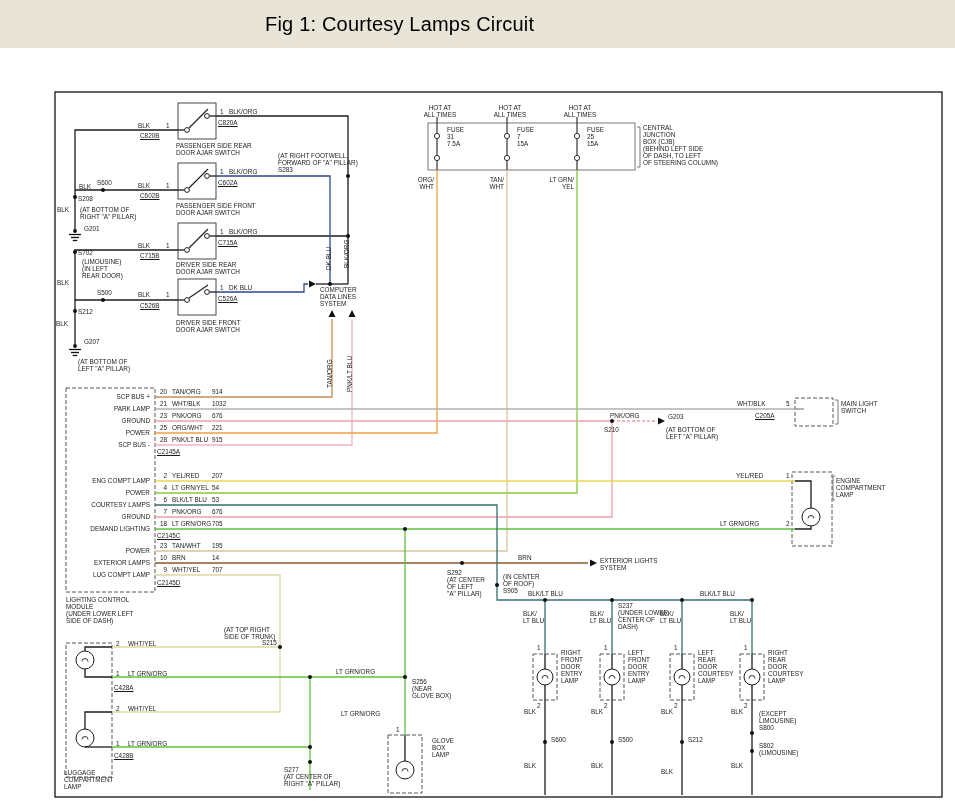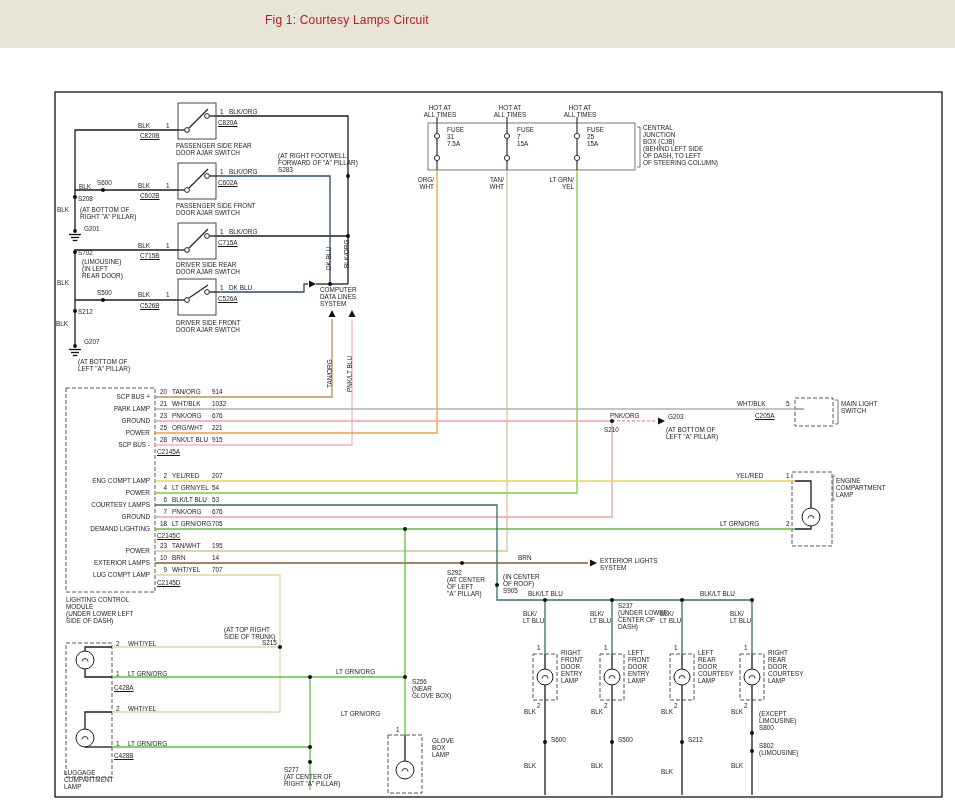--- a/index.html
+++ b/index.html
@@ -1,19 +1,19 @@
 <!DOCTYPE html>
 <html><head>
 <meta charset="utf-8">
 <style>
   *{margin:0;padding:0;box-sizing:border-box}
   html,body{width:955px;height:812px;background:#fff;overflow:hidden;
     font-family:"Liberation Sans",sans-serif}
   .header{position:absolute;left:0;top:0;width:955px;height:48px;background:#e9e4d8}
-  .title{position:absolute;left:265px;top:13px;font-size:12px;color:#b91c1c;letter-spacing:.2px}
+  .title{position:absolute;left:265px;top:13px;font-size:20px;color:#000000;letter-spacing:.2px}
   #stage{position:absolute;left:0;top:0;width:955px;height:812px}
   #wires{position:absolute;left:0;top:0}
   #labels{position:absolute;left:0;top:0;width:955px;height:812px}
   .lbl{position:absolute;font-size:6.4px;line-height:7px;color:#1b1b1b;
     white-space:pre-line;width:max-content;letter-spacing:0}
 </style>
 </head>
 <body>
 
 <div class="header">

